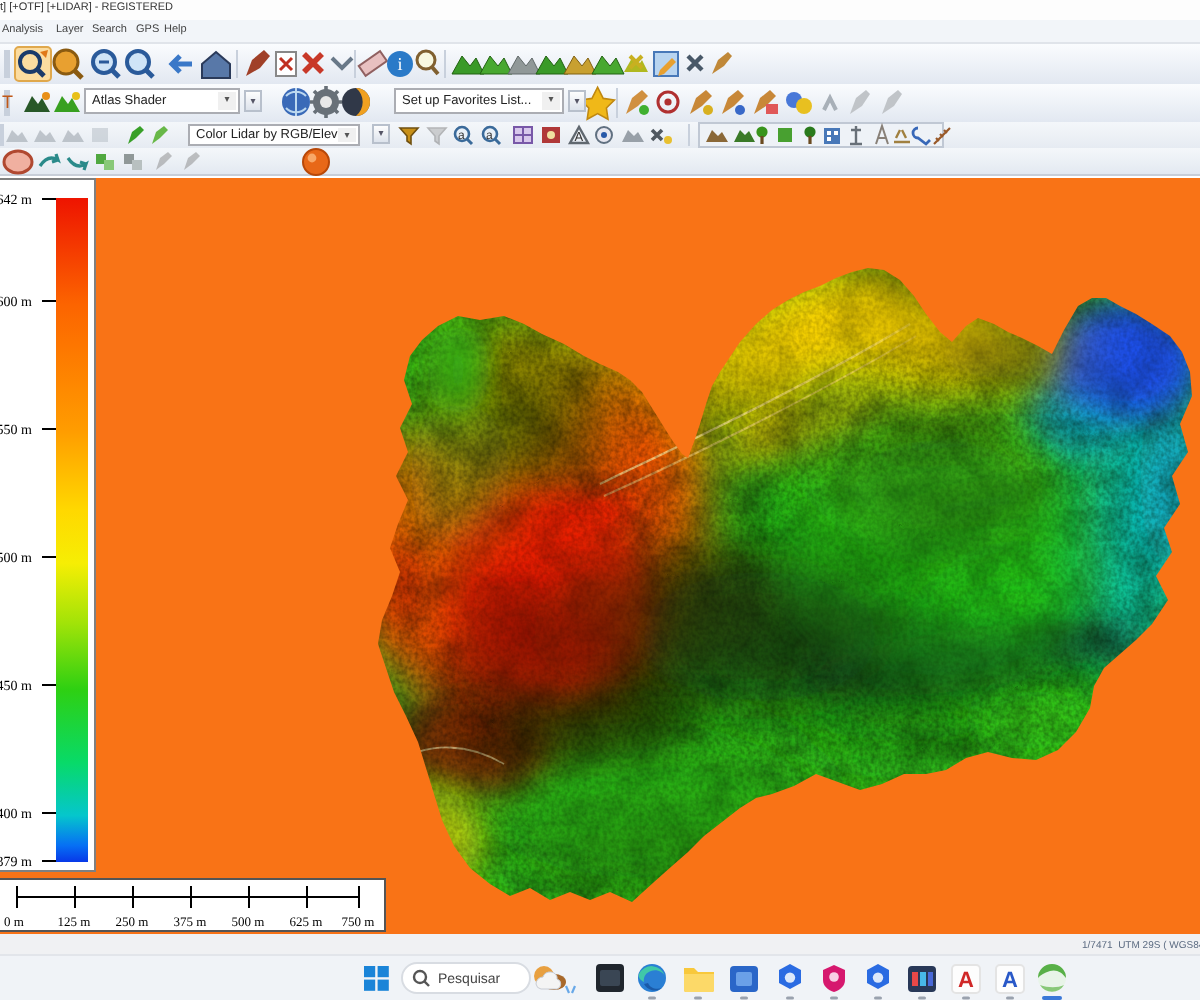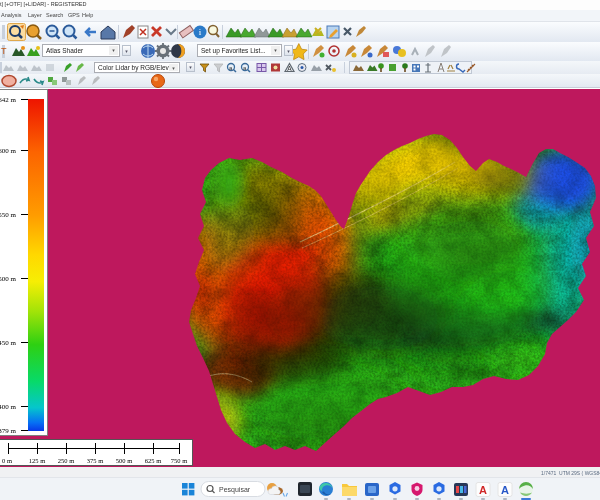--- a/index.html
+++ b/index.html
@@ -7,21 +7,21 @@
 #page { position:relative; width:600px; height:500px; }
 #titlebar { position:absolute; left:0; top:0; width:600px; height:10px; background:#fdfdfd; font-size:5.5px; color:#333; }
 #titlebar span { position:absolute; left:0; top:1px; letter-spacing:0; }
 #menubar { position:absolute; left:0; top:10px; width:600px; height:12px; background:#f2f5f9; border-bottom:1px solid #e0e4ea; font-size:5.5px; color:#444; }
 .mi { position:absolute; top:2px; }
 .tb { position:absolute; left:0; width:600px; background:linear-gradient(#fafcfe,#e2e8f1); }
 #row1 { top:22px; height:20px; }
 #row2 { top:42px; height:19px; }
 #row3 { top:61px; height:13px; background:linear-gradient(#f4f7fa,#e6ebf2); }
 #row4 { top:74px; height:14px; background:linear-gradient(#f4f7fa,#e3e9f1); border-bottom:1px solid #c8ced8; }
-#canvas { position:absolute; left:0; top:89px; width:600px; height:378px; background:#be185d; }
+#canvas { position:absolute; left:0; top:89px; width:600px; height:378px; background:#f97316; }
 #statusbar { position:absolute; left:0; top:467px; width:600px; height:10px; background:#f0f1f3; font-size:6px; color:#333; }
 #taskbar { position:absolute; left:0; top:477px; width:600px; height:23px; background:#f0f3f7; border-top:1px solid #e2e5ea; }
 .combo { position:absolute; background:#fff; border:1px solid #abadb3; font-size:6.5px; color:#222; }
 .combo .arr { position:absolute; right:1px; top:1px; bottom:1px; width:9px; background:#f0f0f0; color:#555; font-size:5px; line-height:8px; text-align:center; }
 .ddbtn { position:absolute; background:linear-gradient(#fdfdfd,#dde3ec); border:1px solid #b8c0cc; width:9px; color:#556; font-size:5px; text-align:center; }
 </style>
 </head>
 <body>
 <div id="page">
   <div id="titlebar">

